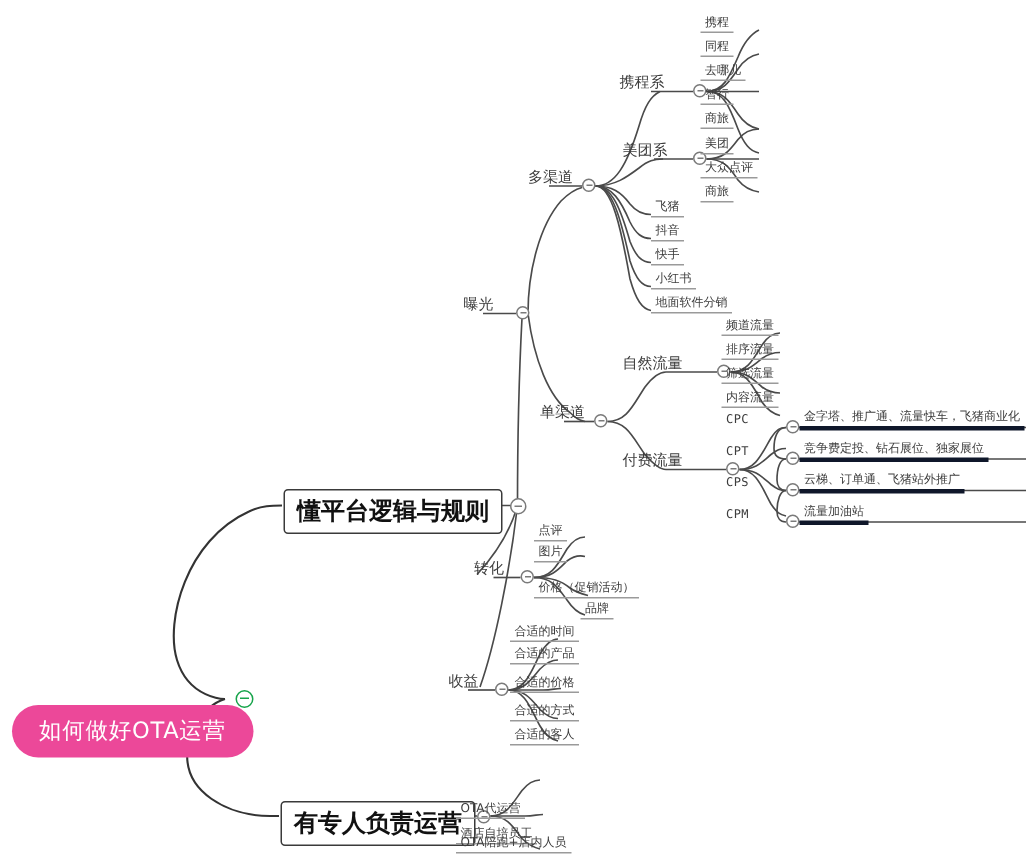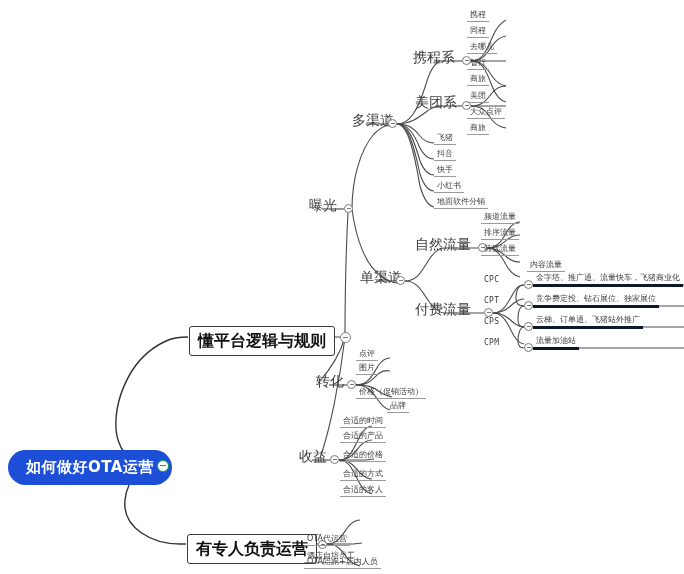--- a/index.html
+++ b/index.html
@@ -12,44 +12,45 @@
   }
   #canvas{position:absolute;left:0;top:0;width:684px;height:574px;}
   svg.wires{position:absolute;left:0;top:0;width:684px;height:574px;pointer-events:none;}
   svg.wires path{fill:none;stroke:#4a4a4a;stroke-width:1.1;}
   svg.wires path.thick{stroke:#333;stroke-width:1.4;}
 
   
   .node{position:absolute;white-space:nowrap;}
 
   .root{
-    background:#1d4ed8;
+    background:#ec4899;
     color:#ffffff;
     border-radius:22px;
     font-size:15px;
-    font-weight:bold;
+    font-weight:normal;
     letter-spacing:.5px;
     padding:9px 18px;
     line-height:1.1;
+    margin-top:20px;
   }
 
   .lvl1{
     background:#ffffff;
     color:#111111;
     border:1.3px solid #3a3a3a;
     border-radius:3px;
     font-size:16px;
     font-weight:bold;
     padding:5px 8px;
     line-height:1.1;
   }
 
   .lvl2{
     color:#3d3d3d;
-    font-size:14px;
+    font-size:10px;
     line-height:1.1;
     padding:0 2px 1px 2px;
   }
 
   .leaf{
     color:#3d3d3d;
     font-size:8px;
     line-height:1.1;
     padding:0 3px 1px 3px;
     border-bottom:1px solid #9a9a9a;
@@ -218,21 +219,21 @@
 
   <div class="node lvl2" style="left:413px;top:237px;">自然流量</div>
   <div class="toggle" style="left:478px;top:243px;"></div>
 
   <div class="node lvl2" style="left:413px;top:302px;">付费流量</div>
   <div class="toggle" style="left:484px;top:308px;"></div>
 
   <div class="node leaf" style="left:481px;top:213px;">频道流量</div>
   <div class="node leaf" style="left:481px;top:229px;">排序流量</div>
   <div class="node leaf" style="left:481px;top:245px;">筛选流量</div>
-  <div class="node leaf" style="left:481px;top:261px;margin-left:46px;">内容流量</div>
+  <div class="node leaf" style="left:481px;top:261px;">内容流量</div>
 
   <div class="node leaf mono" style="left:481px;top:276px;">CPC</div>
   <div class="toggle" style="left:524px;top:280px;"></div>
 
   <div class="node leaf mono" style="left:481px;top:297px;">CPT</div>
   <div class="toggle" style="left:524px;top:301px;"></div>
 
   <div class="node leaf mono" style="left:481px;top:318px;">CPS</div>
   <div class="toggle" style="left:524px;top:322px;"></div>
 

